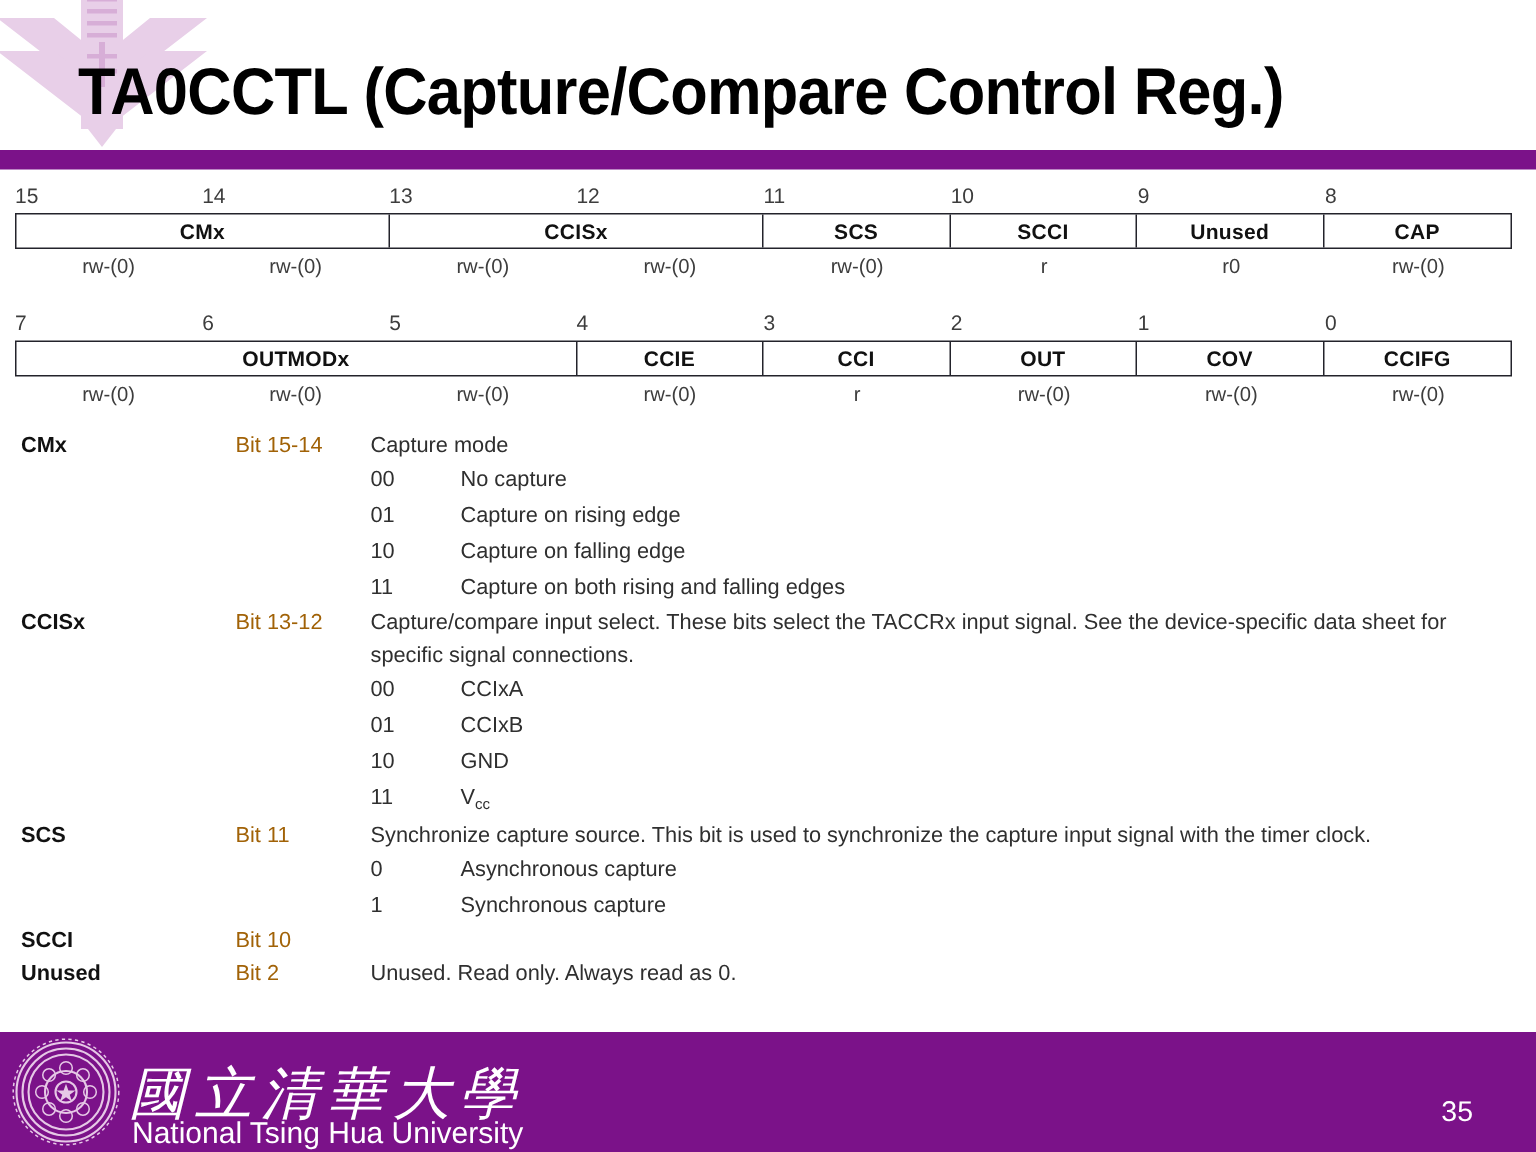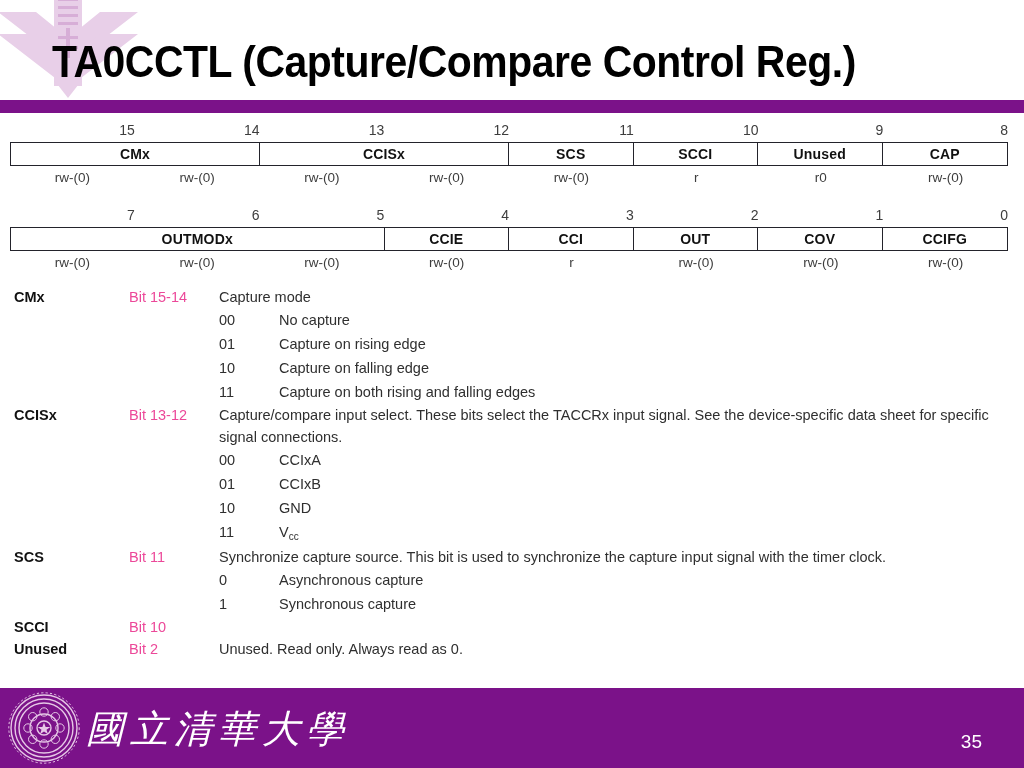--- a/index.html
+++ b/index.html
@@ -39,21 +39,21 @@
   
   .bit-block{position:absolute;left:10px;width:998px;}
   #bit-block-high{top:120px;}
   #bit-block-low{top:205px;}
 
   .bit-numbers{
     display:flex;width:998px;height:22px;
   }
   .bit-numbers .bitnum{
     flex:1 1 0;
-    text-align:right;
+    text-align:left;
     font-size:14px;
     color:#3d3d3d;
     line-height:20px;
   }
   .bit-row{
     display:flex;width:998px;height:24px;
     border:1.6px solid #23232b;
     box-sizing:border-box;
     background:#fff;
   }
@@ -83,21 +83,21 @@
   .d-name{
     width:129px;
     padding-left:14px;
     box-sizing:border-box;
     font-size:14.5px;font-weight:bold;color:#111;
     line-height:22px;
     flex:0 0 129px;
   }
   .d-bit{
     width:90px;flex:0 0 90px;
-    font-size:14.5px;color:#ec4899;line-height:22px;
+    font-size:14.5px;color:#a16207;line-height:22px;margin-left:28px;
   }
   .d-text{
     flex:1 1 auto;
     padding-right:18px;
     font-size:14.5px;color:#2f2f2f;line-height:22px;
   }
   .opt-list{margin:0;padding:0;list-style:none;}
   .opt{display:flex;line-height:24px;}
   .opt-code{width:60px;flex:0 0 60px;font-size:14.5px;color:#2f2f2f;}
   .opt-label{font-size:14.5px;color:#2f2f2f;}
@@ -313,16 +313,17 @@
           <circle cx="20" cy="36" r="4.2"></circle>
           <circle cx="24.7" cy="24.7" r="4.2"></circle>
         </g>
       </g>
       <polygon points="36,30.5 37.6,35 42.3,35 38.5,37.8 40,42.3 36,39.5 32,42.3 33.5,37.8 29.7,35 34.4,35" fill="#e6c8e6"></polygon>
       <g stroke="#e6c8e6" stroke-width="1" fill="none">
         <circle cx="36" cy="36" r="35.2" stroke-dasharray="2.2 2.2"></circle>
       </g>
     </svg>
     <div class="footer-cn">國立清華大學</div>
+    <div class="footer-en">National Tsing Hua University</div>
     <div class="page-num">35</div>
   </div>
 
 </div>
 
 </body></html>

